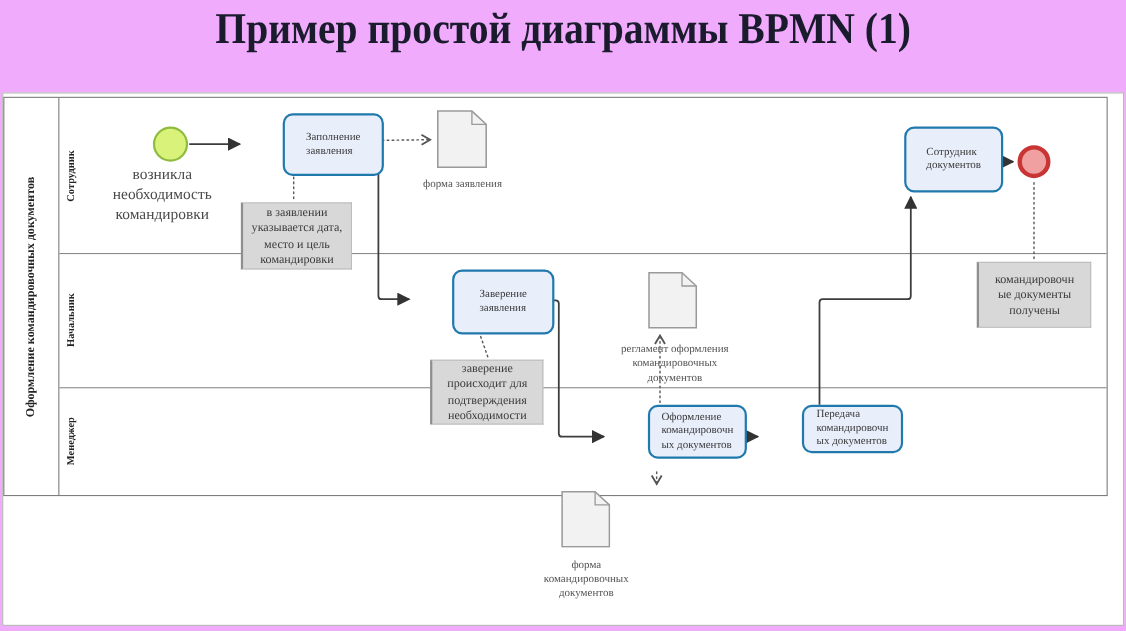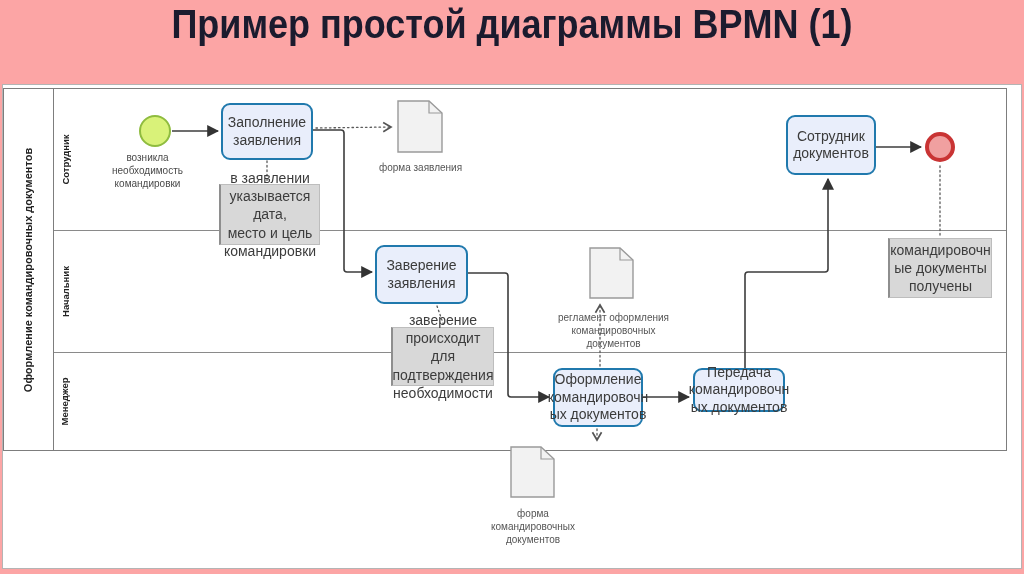--- a/index.html
+++ b/index.html
@@ -1,17 +1,17 @@
 <!DOCTYPE html>
 <html style="--title: #1b1b2e; --task-border: #2079ad; --task-fill: #e9eefb; --start-border: #8fbc3f; --start-fill: #d9f279; --end-border: #c93434; --end-fill: #f0a0a0; --annotation-fill: #d8d8d8; --doc-fill: #f2f2f2; --line: #3d3d3d;"><head>
 <meta charset="utf-8">
 <style>
   html,body{margin:0;padding:0;background:#fff;}
-  .stage{position:relative;width:1024px;height:574px;background:#fca5a5;overflow:hidden;
-         font-family:Liberation Sans, sans-serif;}
+  .stage{position:relative;width:1024px;height:574px;background:#f0abfc;overflow:hidden;
+         font-family:Liberation Serif, serif;}
   
   .title{position:absolute;left:0;top:2px;width:1024px;margin:0;text-align:center;
          font-size:40px;font-weight:700;color:var(--title,#1b1b2e);
          transform:scaleX(.90);transform-origin:50% 50%;letter-spacing:0;}
   
   .frame{position:absolute;left:2px;top:84px;width:1018px;height:483px;
          border:1px solid #b4b4b4;background:#fff;}
   
   .pool{position:absolute;left:3px;top:88px;width:1004px;height:363px;
         border:1px solid #7d7d7d;box-sizing:border-box;z-index:0;}
@@ -20,34 +20,34 @@
              display:flex;align-items:center;justify-content:center;}
   .lane-label{position:absolute;left:50px;width:22px;display:flex;align-items:center;justify-content:center;}
   .vtext{transform:rotate(-90deg);white-space:nowrap;font-weight:700;color:#222;}
   .pool-band .vtext{font-size:11px;}
   .lane-label .vtext{font-size:9.5px;}
   .lane-line{position:absolute;left:50px;right:0;height:0;border-top:1px solid #8a8a8a;}
   
   .wires{position:absolute;left:0;top:0;width:1024px;height:574px;z-index:1;pointer-events:none;}
   
   .node{position:absolute;z-index:2;box-sizing:border-box;}
-  .task{display:flex;align-items:center;justify-content:center;text-align:center;
+  .task{display:flex;align-items:center;justify-content:center;text-align:left;
         background:var(--task-fill,#e9eefb);border:2px solid var(--task-border,#2079ad);
-        border-radius:9px;font-size:14px;line-height:1.25;color:#3b3b3b;white-space:pre-line;}
+        border-radius:9px;font-size:10px;line-height:1.25;color:#3b3b3b;white-space:pre-line;margin-left:36px;}
   .event{border-radius:50%;}
   .start{width:32px;height:32px;background:var(--start-fill,#d9f279);
          border:2.5px solid var(--start-border,#8fbc3f);}
   .end{width:30px;height:30px;background:var(--end-fill,#f0a0a0);
        border:4px solid var(--end-border,#c93434);}
-  .lbl{position:absolute;z-index:2;text-align:center;font-size:10px;line-height:1.3;
+  .lbl{position:absolute;z-index:2;text-align:center;font-size:14px;line-height:1.3;
        color:#4a4a4a;white-space:pre-line;}
   .doclbl{font-size:10px;color:#555;}
   .ann{display:flex;align-items:center;justify-content:center;text-align:center;
        background:var(--annotation-fill,#d8d8d8);border:1px solid #bdbdbd;border-left:2px solid #8e8e8e;
-       font-size:14px;line-height:1.3;color:#3c3c3c;white-space:pre-line;}
+       font-size:11px;line-height:1.3;color:#3c3c3c;white-space:pre-line;}
   .doc svg{display:block;}
 </style>
 </head>
 <body>
 
 <div class="stage">
 
   <h1 class="title">Пример простой диаграммы BPMN (1)</h1>
 
   <div class="frame"></div>
@@ -101,21 +101,21 @@
   <div class="node event start" style="left:139px;top:115px"></div>
   <div class="lbl" style="left:95px;top:151px;width:105px">возникла
 необходимость
 командировки</div>
   <div class="node event end" style="left:925px;top:132px"></div>
 
   <div class="node task" style="left:221px;top:103px;width:92px;height:57px">Заполнение
 заявления</div>
   <div class="node task" style="left:375px;top:245px;width:93px;height:59px">Заверение
 заявления</div>
-  <div class="node task" style="left:553px;top:368px;width:90px;height:59px">Оформление
+  <div class="node task" style="left:553px;top:368px;width:90px;height:49px">Оформление
 командировочн
 ых документов</div>
   <div class="node task" style="left:693px;top:368px;width:92px;height:44px">Передача
 командировочн
 ых документов</div>
   <div class="node task" style="left:786px;top:115px;width:90px;height:60px">Сотрудник
 документов</div>
 
   <div class="node doc" style="left:397px;top:100px">
     <svg width="46" height="53" viewBox="0 0 46 53">

